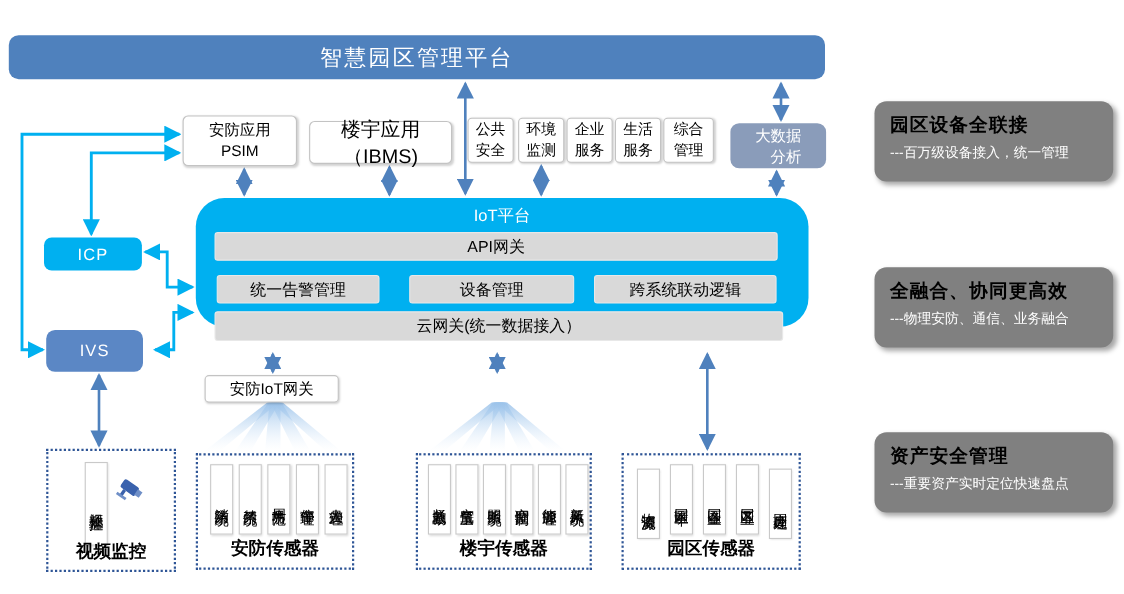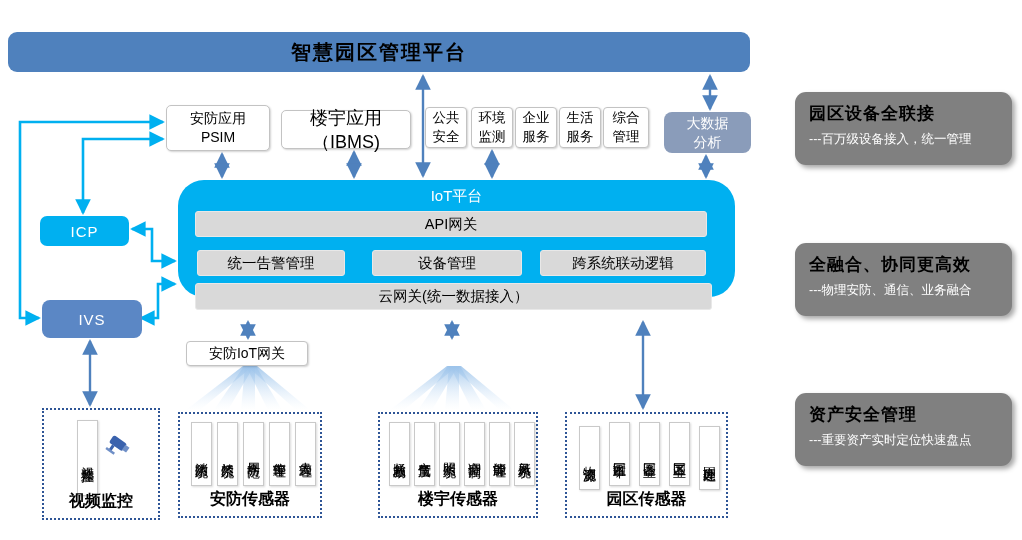--- a/index.html
+++ b/index.html
@@ -1,44 +1,44 @@
 <!DOCTYPE html>
 <html><head>
 <meta charset="utf-8">
 <style>
   * { box-sizing: border-box; margin: 0; padding: 0; }
   html,body { width:1022px; height:540px; background:#ffffff; font-family:"Liberation Sans","DejaVu Sans",sans-serif; }
   #canvas { position:relative; width:1022px; height:540px; background:#ffffff; overflow:hidden; }
   .abs { position:absolute; }
 
   .banner { left:8px; top:32px; width:742px; height:40px; background:#4f81bd; border-radius:9px;
-            color:#000000; font-size:20px; font-weight:bold; display:flex; align-items:center; justify-content:center; letter-spacing:2px; }
+            color:#ffffff; font-size:20px; font-weight:normal; display:flex; align-items:center; justify-content:center; letter-spacing:2px; }
 
   .whitebox { background:#fff; border:1px solid #c3c3c3; border-radius:5px; box-shadow:1px 1px 2px rgba(0,0,0,.18);
               display:flex; align-items:center; justify-content:center; text-align:center; color:#000; }
   .psim { left:166px; top:105px; width:104px; height:46px; font-size:14px; line-height:1.35; white-space:pre-line; }
   .ibms { left:281px; top:110px; width:130px; height:39px; font-size:18px; }
   .svc  { top:107px; width:42px; height:41px; font-size:13.5px; line-height:1.35; white-space:pre-line; border-radius:4px; }
 
   .bigdata { left:664px; top:112px; width:87px; height:41px; background:#8a9cba; border-radius:8px; color:#fff;
-             font-size:14px; line-height:1.35; white-space:pre-line; display:flex; align-items:center; justify-content:center; text-align:center; }
+             font-size:14px; line-height:1.35; white-space:pre-line; display:flex; align-items:center; justify-content:center; text-align:right; }
 
   .iot { left:178px; top:180px; width:557px; height:117px; background:#00b0f0; border-radius:26px; }
   .iot-title { position:absolute; top:7px; left:0; width:100%; text-align:center; color:#fff; font-size:15px; }
   .graybar { position:absolute; background:#d9d9d9; border:1px solid #e8e8e8; border-radius:3px; color:#000;
              display:flex; align-items:center; justify-content:center; font-size:14.5px; }
   .api   { left:17px;  top:31px;  width:512px; height:26px; }
   .mod1  { left:19px;  top:70px;  width:148px; height:26px; }
   .mod2  { left:194px; top:70px;  width:150px; height:26px; }
   .mod3  { left:362px; top:70px;  width:166px; height:26px; }
   .cloud { left:17px;  top:103px; width:517px; height:27px; }
 
   .icp { left:40px; top:216px; width:89px; height:30px; background:#00b0f0; border-radius:7px; color:#fff;
          font-size:15px; display:flex; align-items:center; justify-content:center; letter-spacing:1px; }
-  .ivs { left:42px; top:300px; width:100px; height:38px; background:#5b87c5; border-radius:8px; color:#fff;
+  .ivs { left:42px; top:300px; width:88px; height:38px; background:#5b87c5; border-radius:8px; color:#fff;
          font-size:15px; display:flex; align-items:center; justify-content:center; letter-spacing:1px; }
 
   .gateway { top:341px; height:25px; font-size:14px; border-radius:4px; }
   .gw1 { left:186px; width:122px; }
   .gw2 { left:389px; width:126px; }
 
   .group { border:2px dotted #2e5596; background:#fff; }
   .group-label { position:absolute; left:0; bottom:6px; width:100%; text-align:center; font-size:16px; font-weight:bold; color:#000; }
   .vbox { position:absolute; top:8px; width:21px; background:#fff; border:1px solid #c9c9c9; box-shadow:1px 1px 2px rgba(0,0,0,.15);
           writing-mode:vertical-rl; text-orientation:upright; font-size:13px; line-height:21px; letter-spacing:1px;

